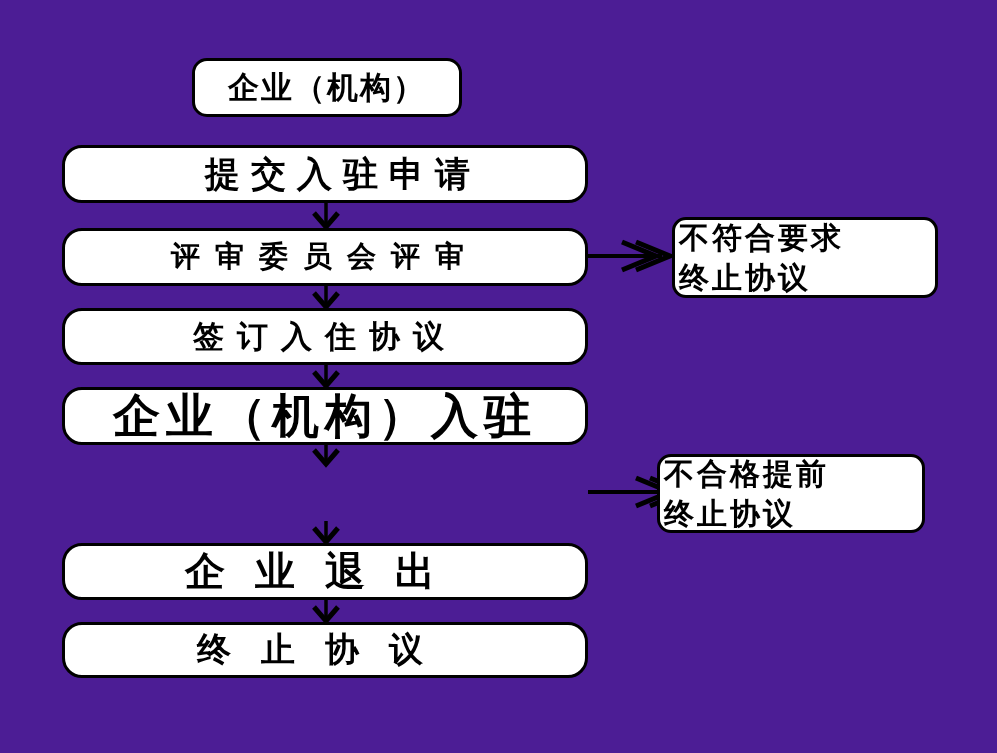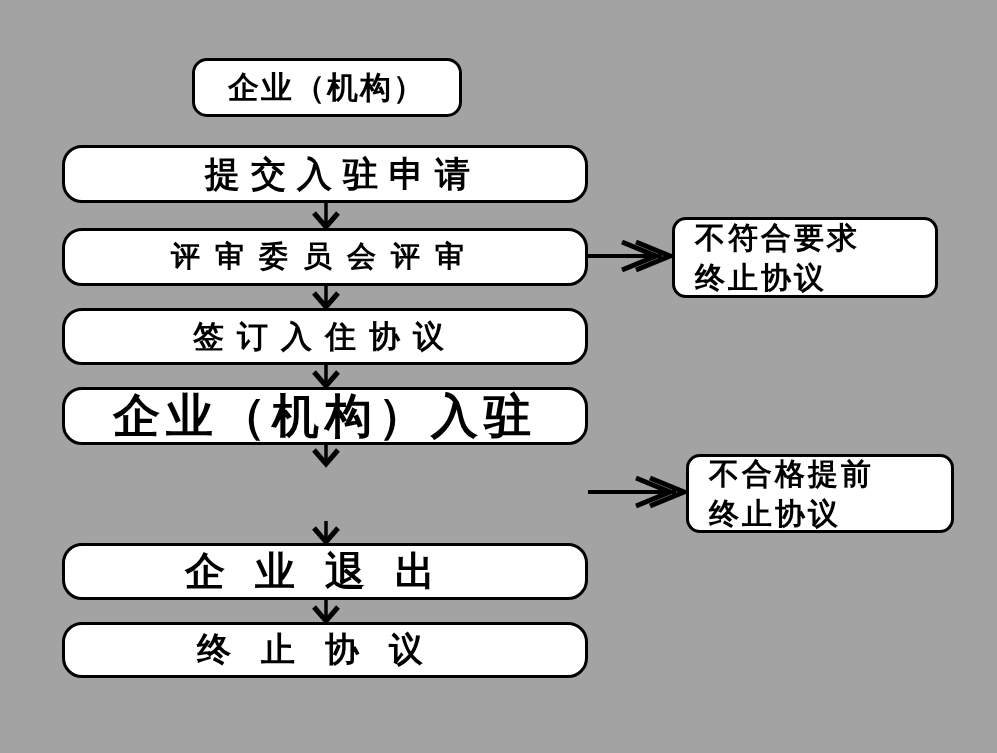--- a/index.html
+++ b/index.html
@@ -4,21 +4,21 @@
 <style>
   html, body {
     margin: 0;
     padding: 0;
     background: #ffffff;
   }
   .canvas {
     position: relative;
     width: 997px;
     height: 753px;
-    background: #a3a3a3;
+    background: #4c1d95;
     font-family: "Liberation Serif", "DejaVu Serif", serif;
     color: #000000;
     overflow: hidden;
   }
   .arrows {
     position: absolute;
     left: 0;
     top: 0;
     width: 997px;
     height: 753px;
@@ -55,24 +55,24 @@
   .n-s7 { top: 622px; height: 56px; font-size: 34px; letter-spacing: 30px; }
   
   .side {
     border-radius: 14px;
     flex-direction: column;
     align-items: flex-start;
     justify-content: center;
     font-size: 30px;
     letter-spacing: 3px;
     line-height: 40px;
-    padding-left: 20px;
+    padding-left: 4px;
   }
   .n-b1 { left: 672px; top: 217px; width: 266px; height: 81px; }
-  .n-b2 { left: 686px; top: 454px; width: 268px; height: 79px; }
+  .n-b2 { left: 657px; top: 454px; width: 268px; height: 79px; }
 </style>
 </head>
 <body>
 
 <div class="canvas">
 
   <svg class="arrows" viewBox="0 0 997 753" xmlns="http://www.w3.org/2000/svg" stroke="#000000" fill="none">
 
     <g>
       <line x1="326" y1="203" x2="326" y2="224" stroke-width="3.5"></line>

